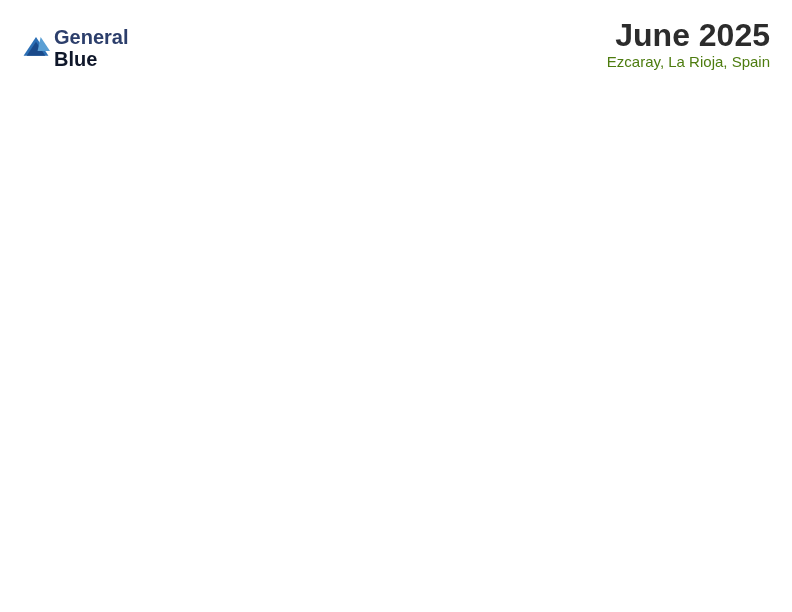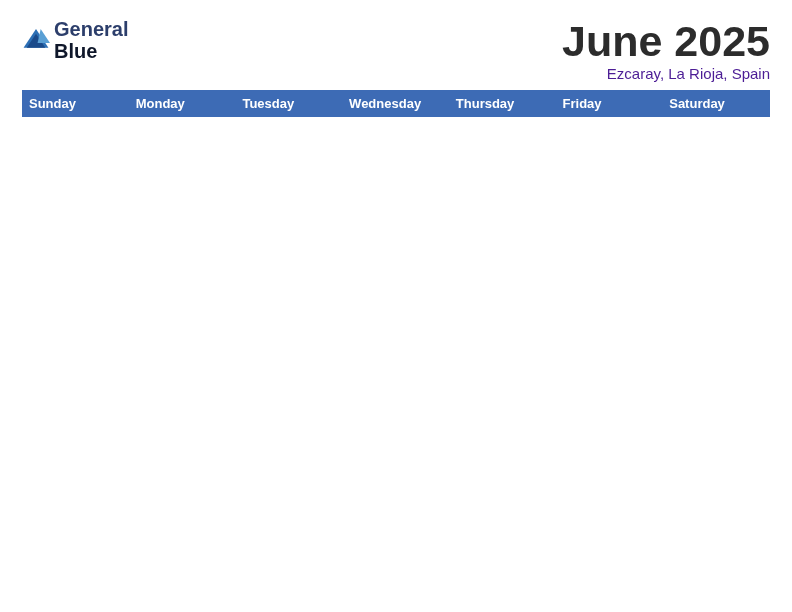--- a/index.html
+++ b/index.html
@@ -12,22 +12,22 @@
     }
     .page {
       width: 792px;
       min-height: 612px;
       padding: 18px 22px 10px 22px;
       background: #fff;
     }
     .header-area {
       display: flex;
       justify-content: space-between;
-      align-items: flex-start;
-      margin-bottom: 8px;
+      align-items: flex-end;
+      margin-bottom: 0;
     }
     .logo {
       display: flex;
       align-items: center;
     }
     .logo-text {
       font-size: 20px;
       font-weight: bold;
       line-height: 1.1;
     }
@@ -35,28 +35,28 @@
     .logo-blue { color: #0f172a; }
     .logo-icon {
       width: 28px;
       height: 28px;
       margin-right: 4px;
     }
     .title-block {
       text-align: right;
     }
     .month-year {
-      font-size: 43px;
+      font-size: 32px;
       font-weight: bold;
       color: #2c2c2c;
       line-height: 1.1;
     }
     .location {
       font-size: 15px;
-      color: #4c1d95;
+      color: #4d7c0f;
     }
     .calendar {
       width: 100%;
       border-collapse: collapse;
       table-layout: fixed;
     }
     .calendar th {
       background: #3d6bb5;
       color: #fff;
       text-align: left;
@@ -81,33 +81,13 @@
         <span class="logo-general">General</span><br>
         <span class="logo-blue">Blue</span>
       </div>
     </div>
     <div class="title-block">
       <div class="month-year">June 2025</div>
       <div class="location">Ezcaray, La Rioja, Spain</div>
     </div>
   </div>
 
-  <table class="calendar">
-    <thead>
-      <tr>
-        <th>Sunday</th>
-        <th>Monday</th>
-        <th>Tuesday</th>
-        <th>Wednesday</th>
-        <th>Thursday</th>
-        <th>Friday</th>
-        <th>Saturday</th>
-      </tr>
-    </thead>
-    <tbody id="calendar-body">
-    <tr></tr>
-        <tr></tr>
-        <tr></tr>
-        <tr></tr>
-        <tr></tr>
-      </tbody>
-  </table>
 </div>
 
 </body></html>

